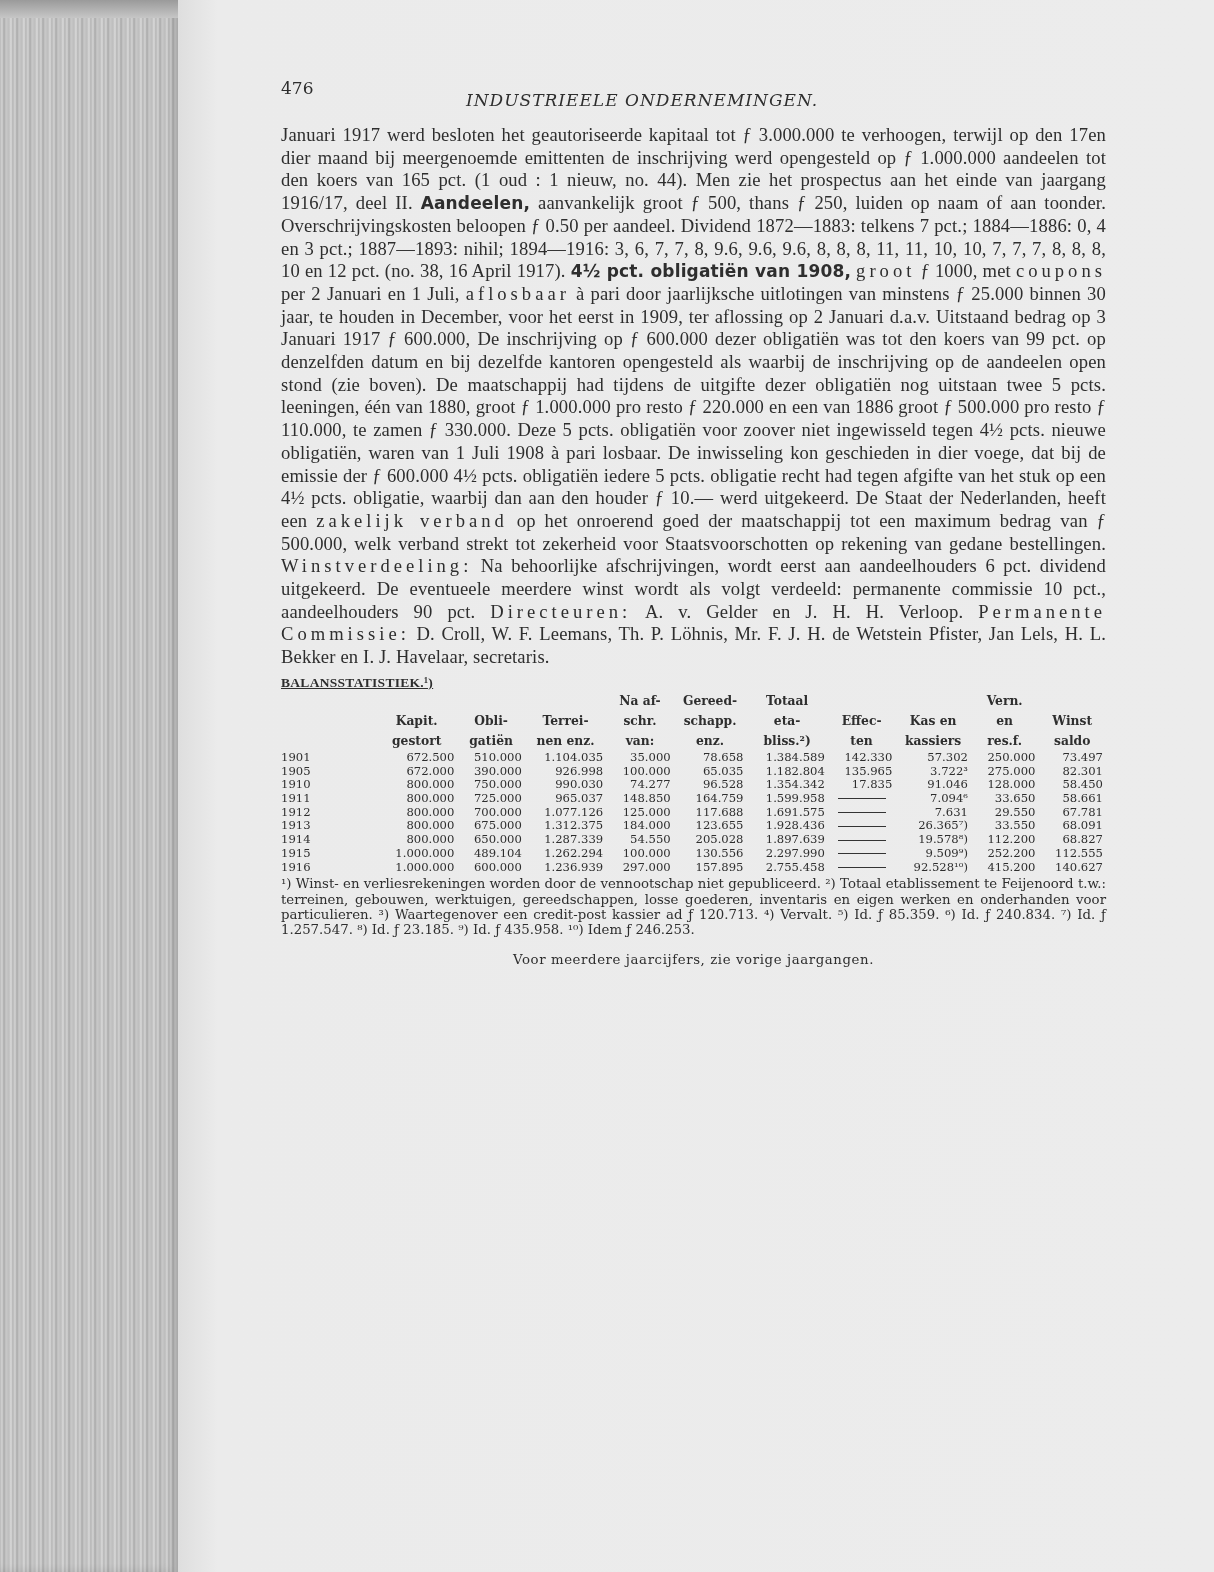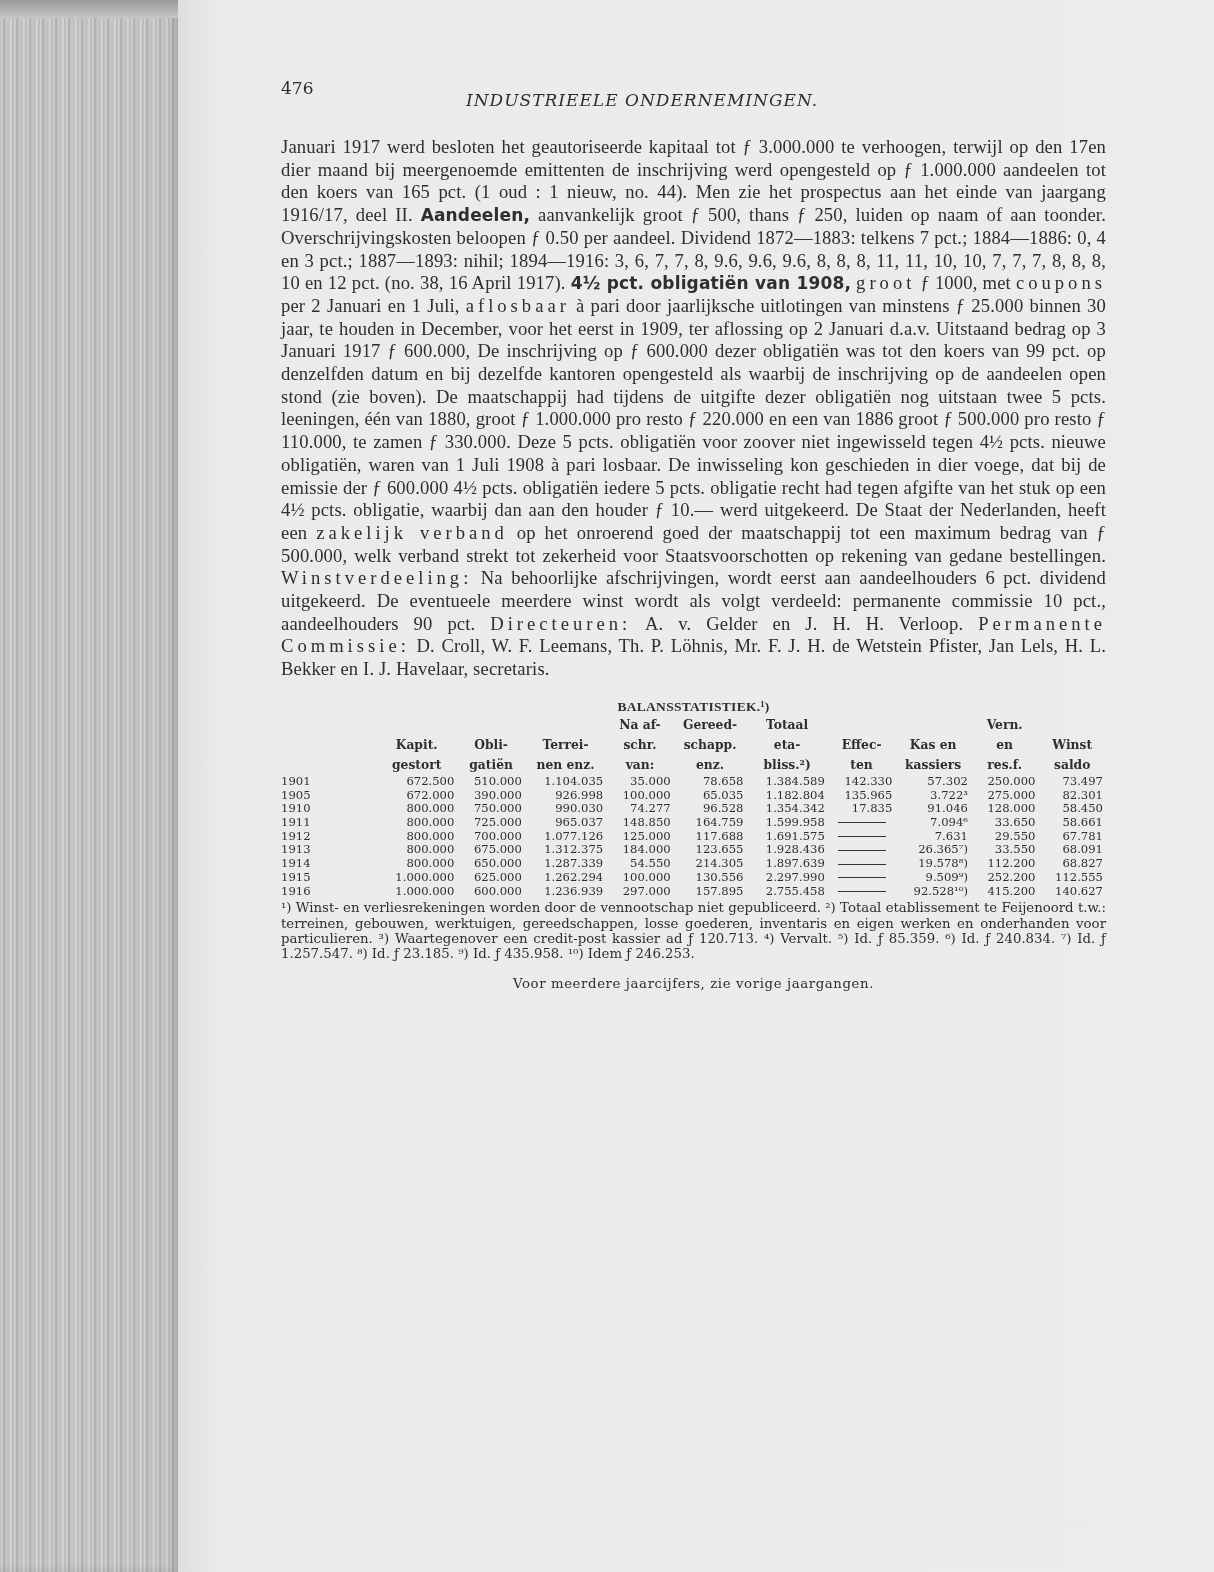--- a/index.html
+++ b/index.html
@@ -28,34 +28,34 @@
     position:absolute; left:281px; top:78px; width:825px;
   }
   .running-head {
     position:relative; height:30px; font-size:17px;
   }
   .page-number { position:absolute; left:0; top:0; }
   .section-title {
     position:absolute; left:185px; top:12px; font-style:italic; letter-spacing:1px;
   }
   .body-text {
-    margin-top:28px;
+    margin-top:16px;
     font-family:"Liberation Serif", serif;
     font-size:18.6px;
     line-height:22.7px;
     text-align:justify;
     letter-spacing:0.15px;
   }
   .body-text .bold-heading {
     font-family:"DejaVu Sans", sans-serif; font-weight:bold; font-size:17px;
   }
   .body-text .spaced { letter-spacing:4px; }
   .table-title {
-    text-align:center; font-family:"Liberation Serif", serif; font-weight:bold;
-    font-size:13.5px; margin-top:18px; letter-spacing:0.3px;
+    font-family:"Liberation Serif", serif; font-weight:bold;
+    font-size:13.5px; margin-top:6px; letter-spacing:0.3px;text-decoration:underline;
   }
   table.balans {
     border-collapse:collapse; width:825px;
     font-family:"DejaVu Serif", serif; font-size:11.6px; line-height:13.7px;
   }
   table.balans th {
     font-weight:bold; font-size:12.3px; vertical-align:bottom; padding:0 2px;
     text-align:center; line-height:20px; white-space:nowrap;
   }
   table.balans td { text-align:right; padding:0 3px; white-space:nowrap; }
@@ -201,31 +201,31 @@
           <td>26.365⁷)</td>
           <td>33.550</td>
           <td>68.091</td>
         </tr>
         <tr>
           <td class="year">1914</td>
           <td>800.000</td>
           <td>650.000</td>
           <td>1.287.339</td>
           <td>54.550</td>
-          <td>214.305</td>
+          <td>205.028</td>
           <td>1.897.639</td>
           <td class="dash"><span class="dash-line"></span></td>
           <td>19.578⁸)</td>
           <td>112.200</td>
           <td>68.827</td>
         </tr>
         <tr>
           <td class="year">1915</td>
           <td>1.000.000</td>
-          <td>625.000</td>
+          <td>489.104</td>
           <td>1.262.294</td>
           <td>100.000</td>
           <td>130.556</td>
           <td>2.297.990</td>
           <td class="dash"><span class="dash-line"></span></td>
           <td>9.509⁹)</td>
           <td>252.200</td>
           <td>112.555</td>
         </tr>
         <tr>

